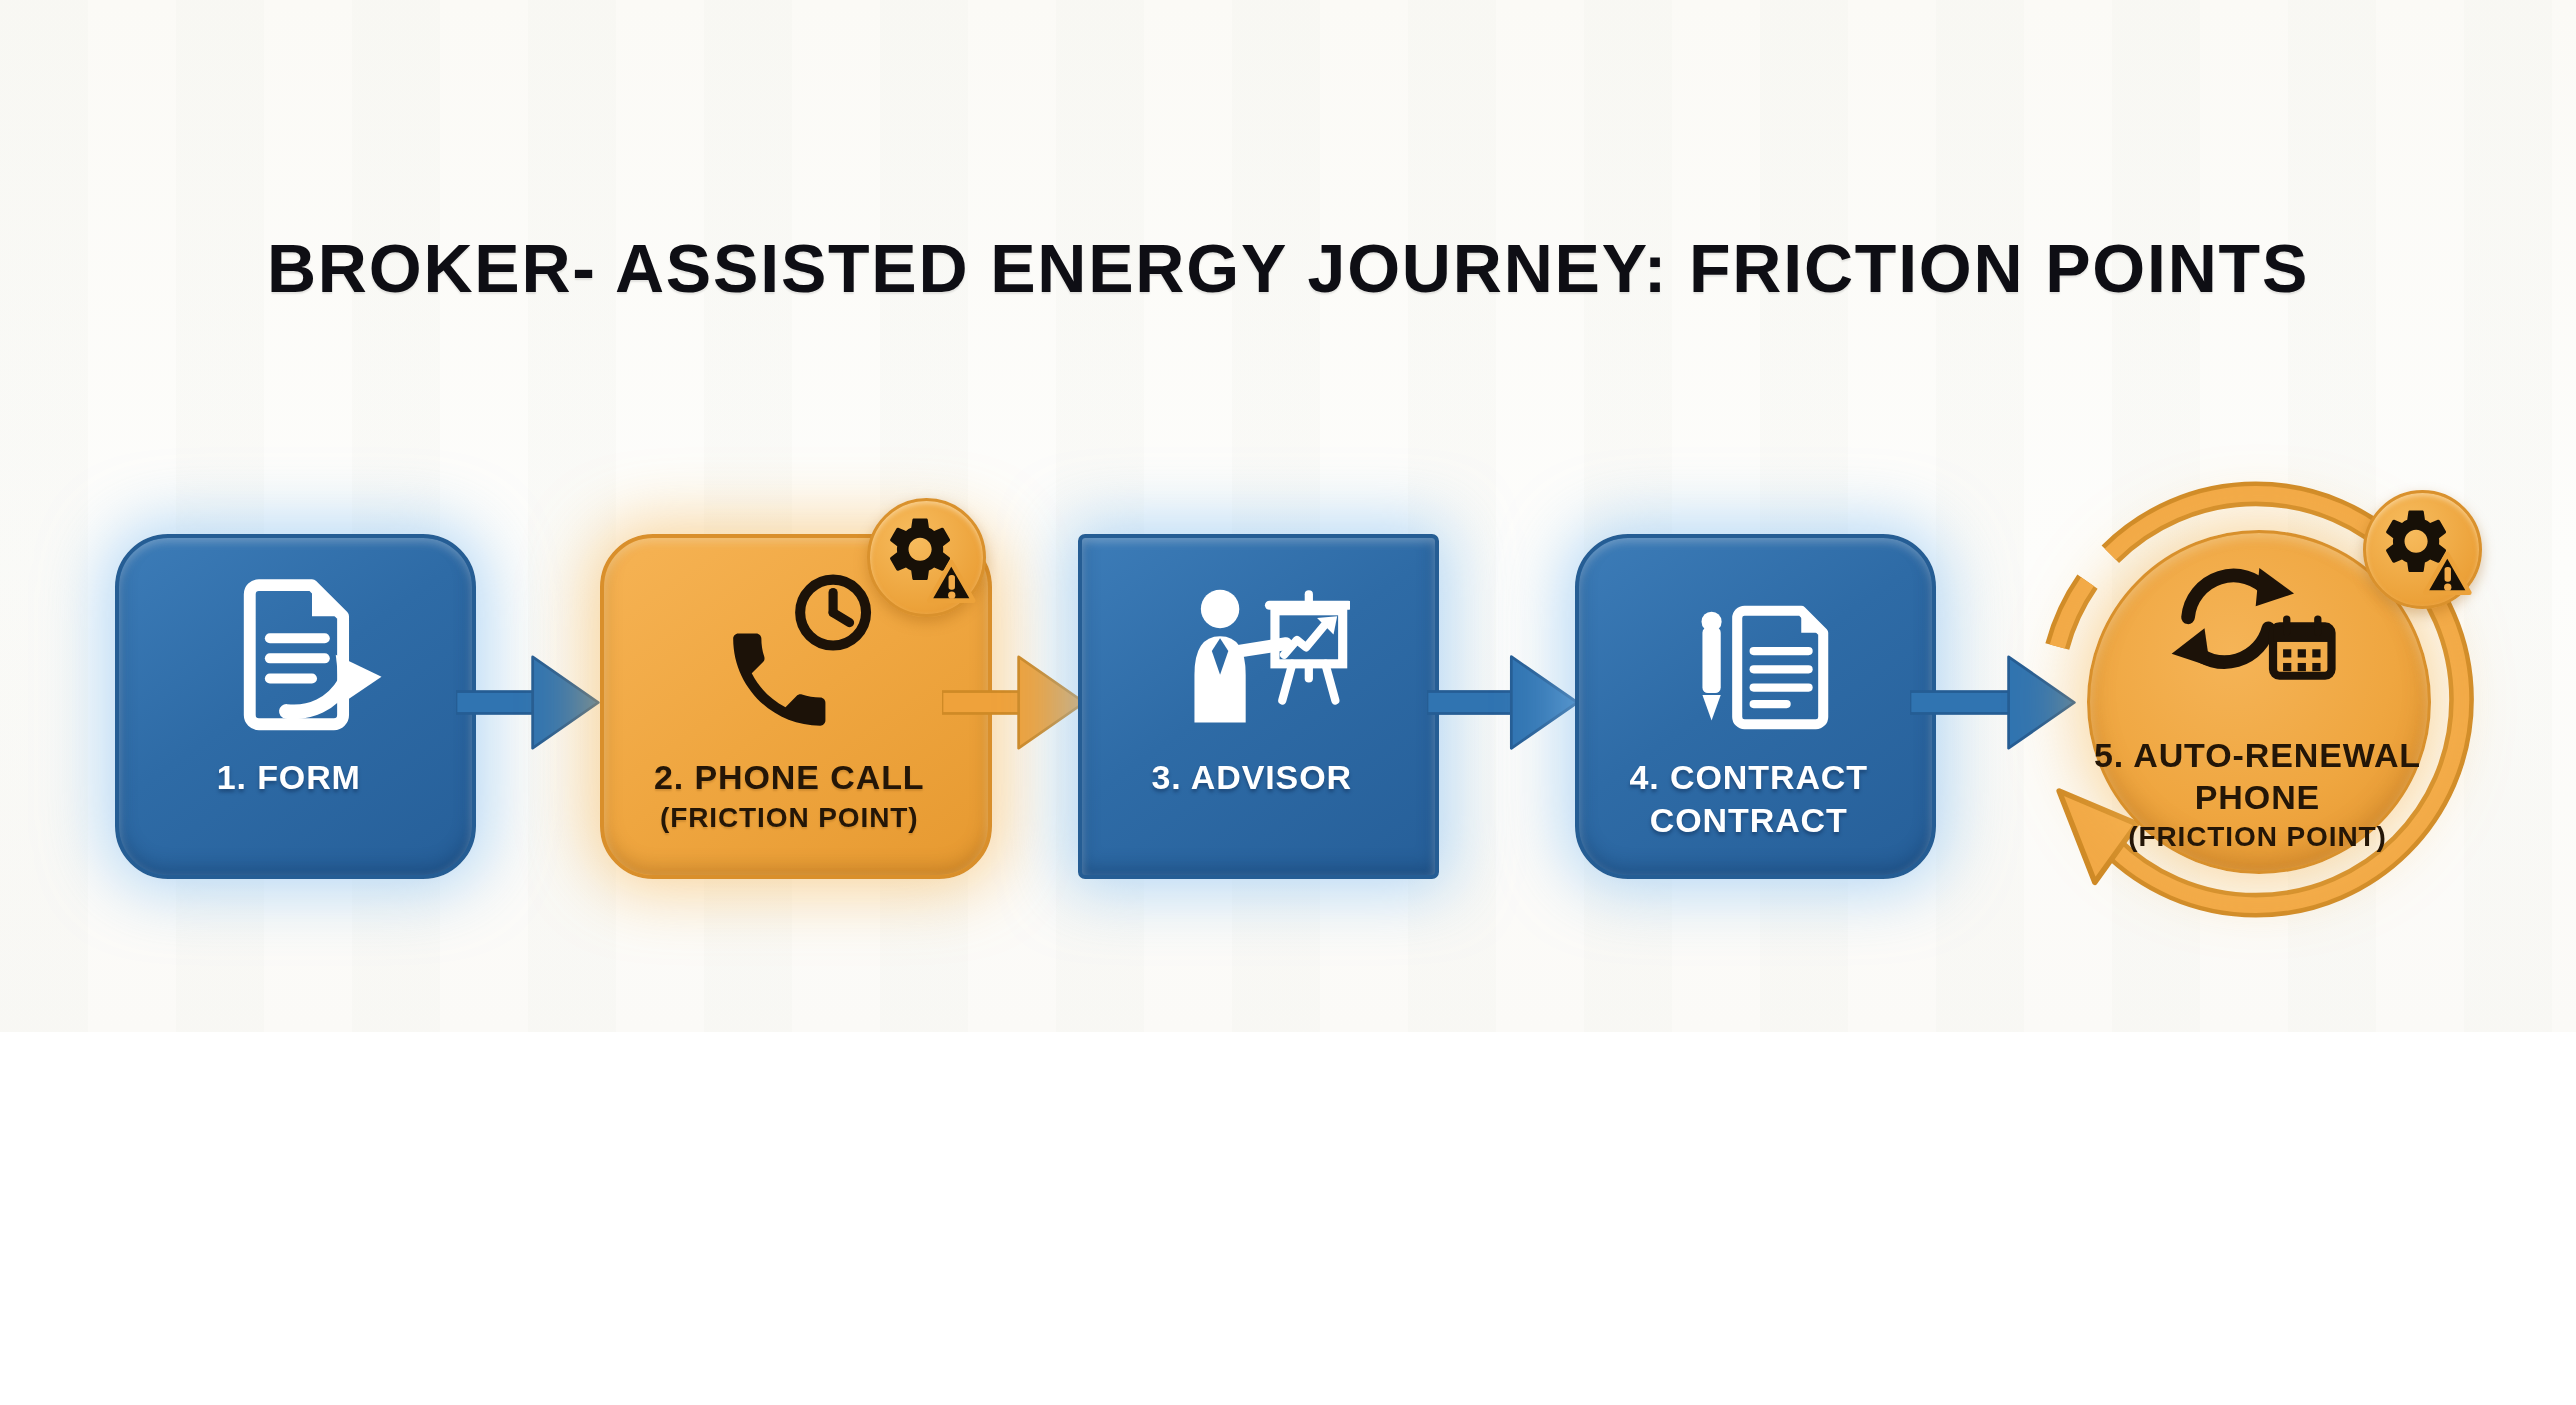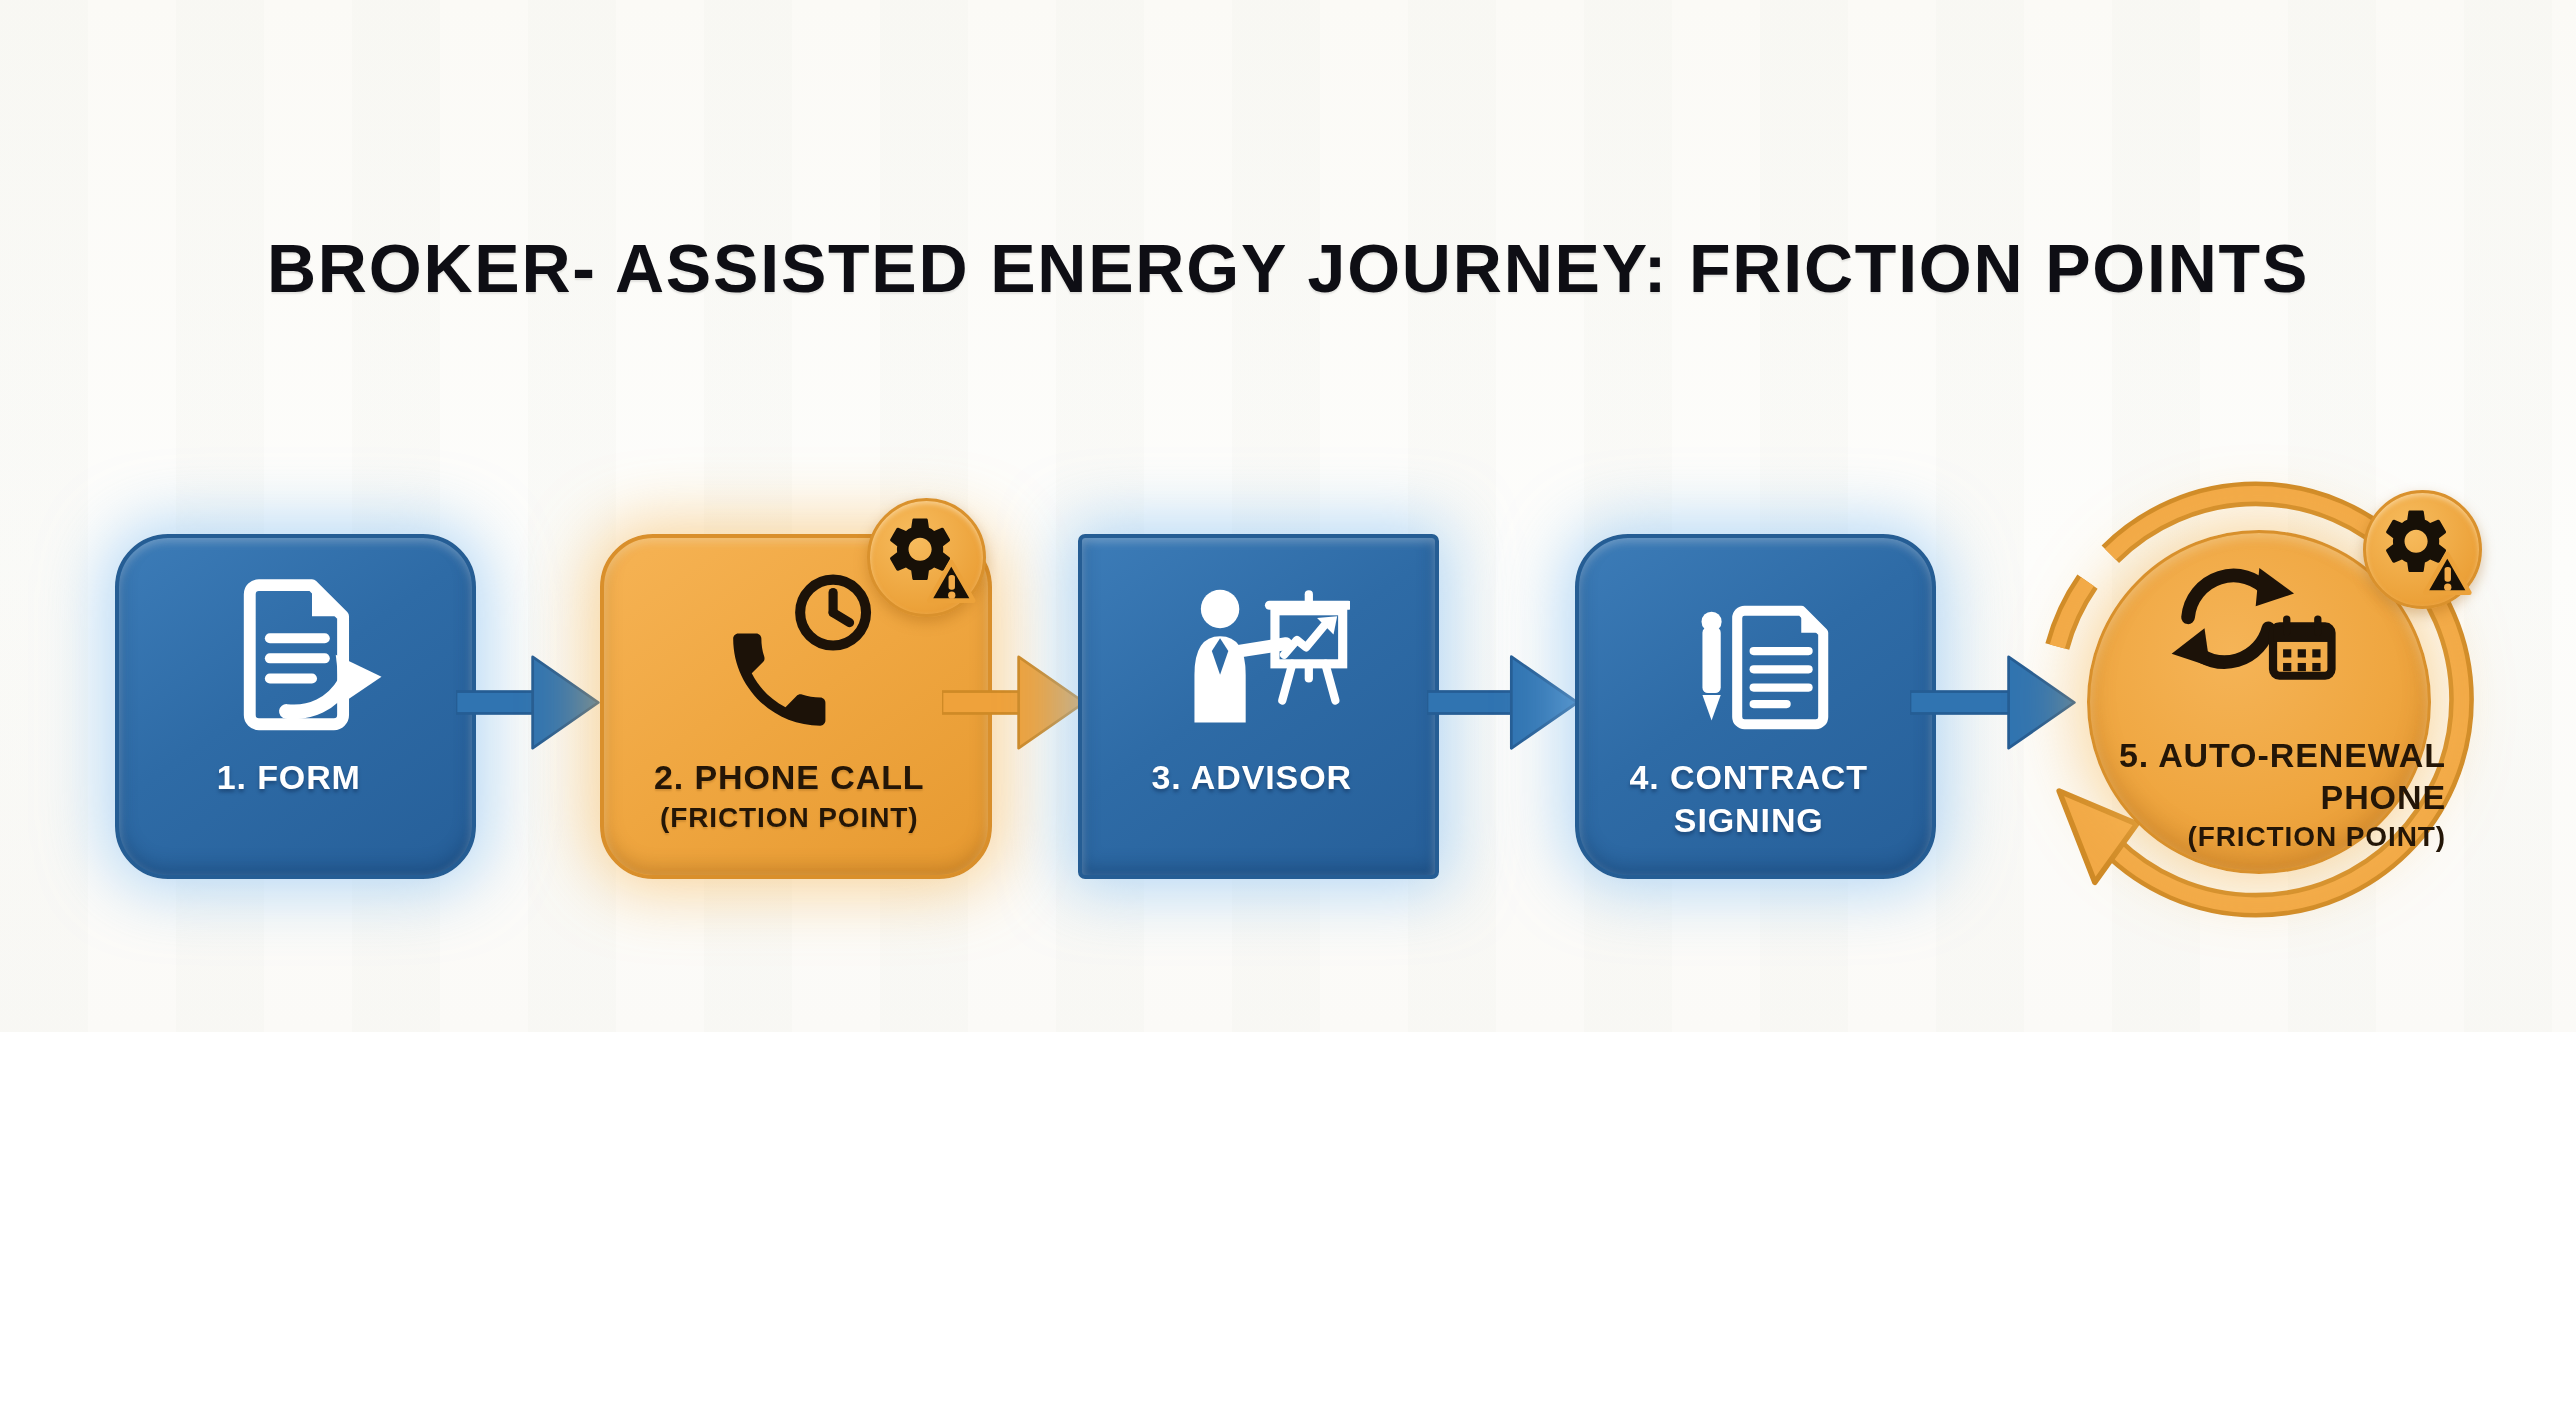--- a/index.html
+++ b/index.html
@@ -52,21 +52,21 @@
   .ring{position:absolute;left:0;top:0;}
   .circle-body{
     position:absolute;left:69px;top:59px;width:338px;height:338px;border-radius:50%;
     background:radial-gradient(circle at 42% 35%,#f5b457 0%,#efa640 55%,#e2932c 100%);
     border:3.7px solid #d8902c;
     box-shadow:0 0 64px 11px rgba(247,185,90,.55),
                inset 0 4.6px 11px rgba(255,240,210,.35),
                inset 0 -11px 24px rgba(130,75,10,.26);
   }
   .circle-icon{position:absolute;left:139px;top:73px;}
-  .circle-label{position:absolute;left:51px;right:51px;top:263px;text-align:right;color:#241607;font-weight:bold;letter-spacing:0.9px;}
+  .circle-label{position:absolute;left:51px;right:51px;top:263px;text-align:center;color:#241607;font-weight:bold;letter-spacing:0.9px;}
   .circle-label .label-line{font-size:34px;line-height:42px;}
   .circle-label .label-sub{font-size:28px;line-height:38px;}
 </style>
 </head>
 <body>
 
 <div id="canvas">
 
   <div class="title">BROKER- ASSISTED ENERGY JOURNEY: FRICTION POINTS</div>
 
@@ -166,21 +166,21 @@
         <path d="M88 50 h62 l24 24 v92 a8 8 0 0 1 -8 8 H88 a8 8 0 0 1 -8 -8 V58 a8 8 0 0 1 8 -8 Z" fill="none" stroke="#ffffff" stroke-width="11" stroke-linejoin="round"></path>
         <polygon points="150,50 174,74 150,74" fill="#ffffff"></polygon>
         <line x1="98" y1="94" x2="158" y2="94" stroke="#ffffff" stroke-width="9" stroke-linecap="round"></line>
         <line x1="98" y1="114" x2="158" y2="114" stroke="#ffffff" stroke-width="9" stroke-linecap="round"></line>
         <line x1="98" y1="134" x2="158" y2="134" stroke="#ffffff" stroke-width="9" stroke-linecap="round"></line>
         <line x1="98" y1="152" x2="134" y2="152" stroke="#ffffff" stroke-width="9" stroke-linecap="round"></line>
       </svg>
     </div>
     <div class="step-label">
       <div class="label-line">4. CONTRACT</div>
-      <div class="label-line">SIGNING</div>
+      <div class="label-line">CONTRACT</div>
     </div>
   </div>
 
   <div class="arrow" id="arrow4">
     <svg width="168" height="121" viewBox="0 0 184 132">
       <rect x="0" y="54" width="116" height="24" fill="#3074b1" stroke="#255d94" stroke-width="3"></rect>
       <polygon points="108,16 180,66 108,116" fill="#3074b1" stroke="#255d94" stroke-width="3" stroke-linejoin="round"></polygon>
     </svg>
   </div>
 

